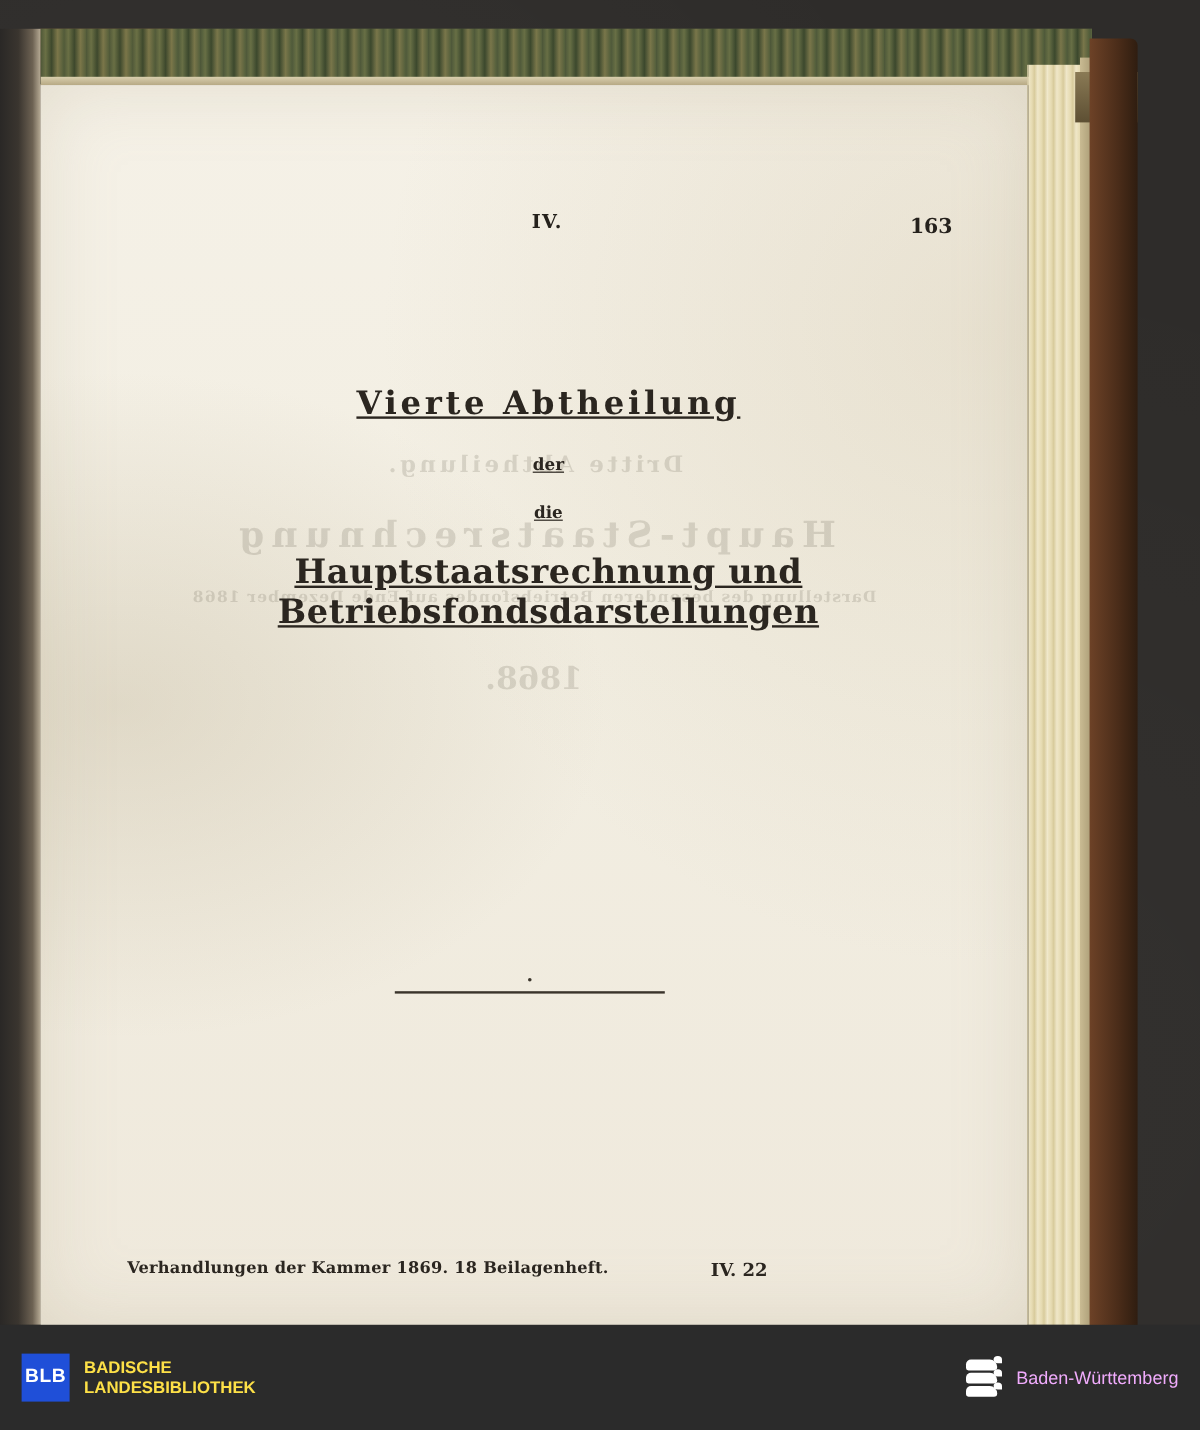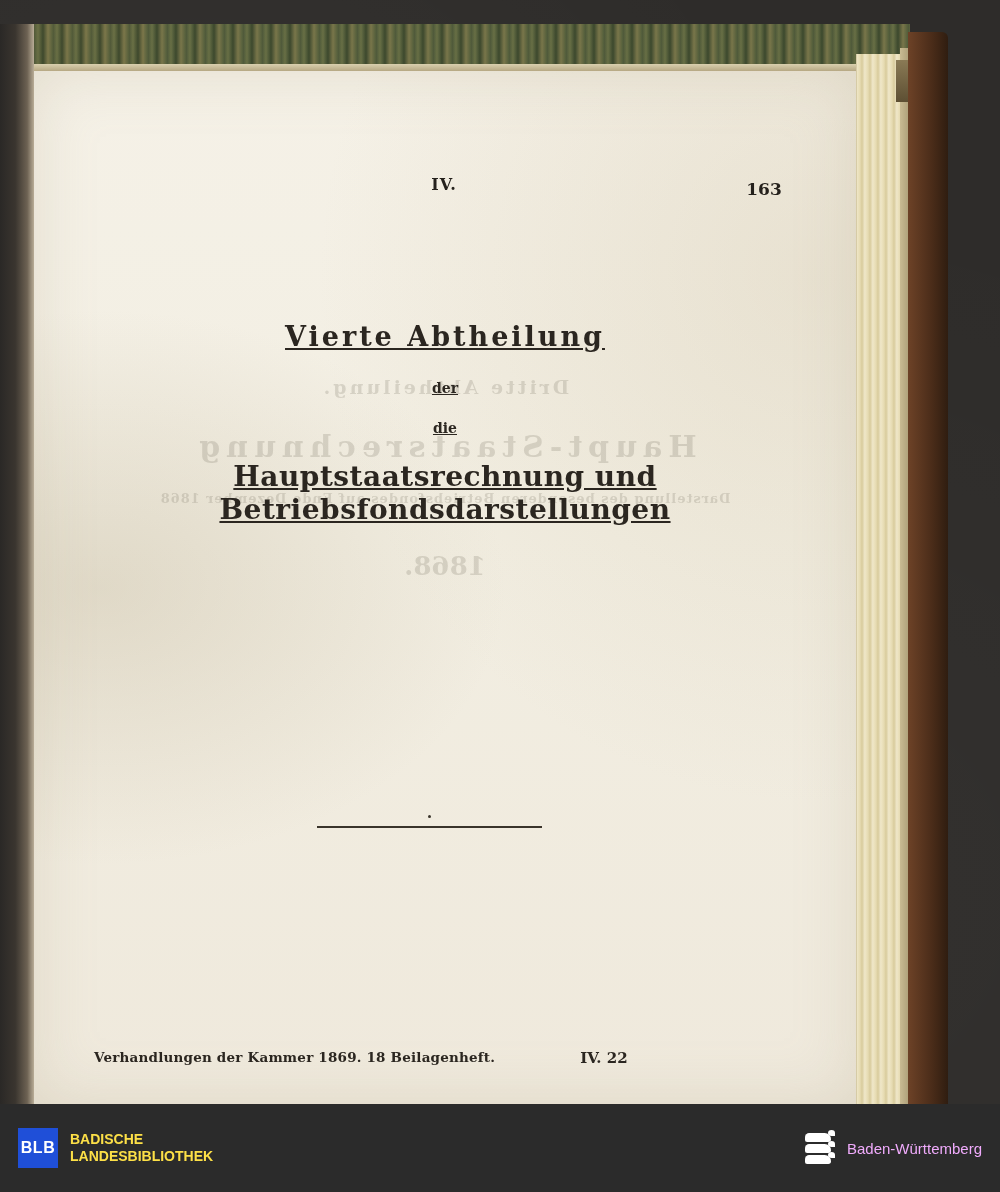--- a/index.html
+++ b/index.html
@@ -158,21 +158,21 @@
     left: 896px;
     top: 36px;
     width: 52px;
     height: 42px;
     background: linear-gradient(180deg, #8a7a55, #5d4f33);
   }
 
   
   .content {
     position: absolute;
-    left: 0;
+    left: 12px;
     top: 0;
     width: 100%;
     height: 100%;
     color: #25211c;
   }
   .folio-roman {
     position: absolute;
     left: 380px;
     top: 104px;
     width: 60px;

